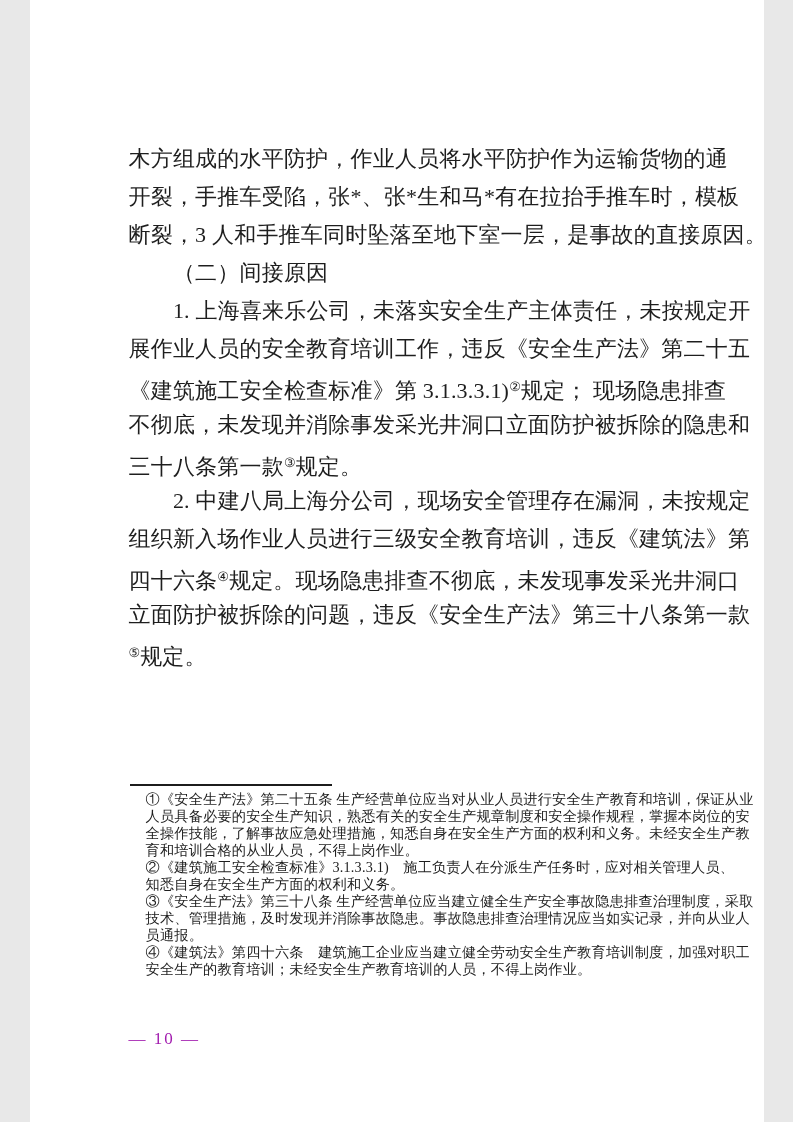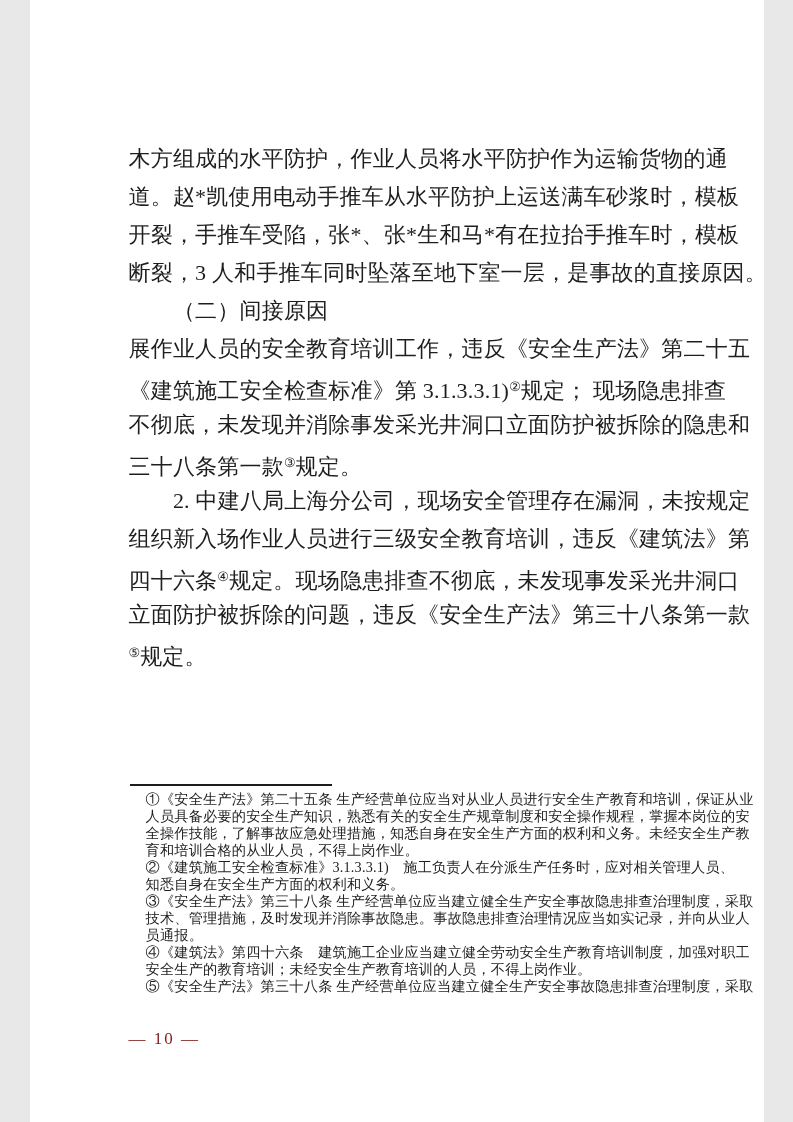--- a/index.html
+++ b/index.html
@@ -39,34 +39,34 @@
     font-size:14.2px;
     line-height:17px;
     white-space:pre;
     letter-spacing:0.2px;
     margin-left:16px;
   }
   .page-number{
     position:absolute;left:99px;top:1029px;
     font-size:17px;
     letter-spacing:2px;
-    color:#7f1d1d;
+    color:#a21caf;
   }
 </style>
 </head>
 <body>
 
 <div class="page">
 
   <div class="body-text">
     <div class="bline">木方组成的水平防护，作业人员将水平防护作为运输货物的通</div>
-    <div class="bline">道。赵*凯使用电动手推车从水平防护上运送满车砂浆时，模板</div>
     <div class="bline">开裂，手推车受陷，张*、张*生和马*有在拉抬手推车时，模板</div>
     <div class="bline">断裂，3 人和手推车同时坠落至地下室一层，是事故的直接原因。</div>
     <div class="bline">　　（二）间接原因</div>
+    <div class="bline">　　1. 上海喜来乐公司，未落实安全生产主体责任，未按规定开</div>
     <div class="bline">展作业人员的安全教育培训工作，违反《安全生产法》第二十五</div>
     <div class="bline">《建筑施工安全检查标准》第 3.1.3.3.1)<sup>②</sup>规定； 现场隐患排查</div>
     <div class="bline">不彻底，未发现并消除事发采光井洞口立面防护被拆除的隐患和</div>
     <div class="bline">三十八条第一款<sup>③</sup>规定。</div>
     <div class="bline">　　2. 中建八局上海分公司，现场安全管理存在漏洞，未按规定</div>
     <div class="bline">组织新入场作业人员进行三级安全教育培训，违反《建筑法》第</div>
     <div class="bline">四十六条<sup>④</sup>规定。现场隐患排查不彻底，未发现事发采光井洞口</div>
     <div class="bline">立面防护被拆除的问题，违反《安全生产法》第三十八条第一款</div>
     <div class="bline"><sup>⑤</sup>规定。</div>
   </div>
@@ -78,18 +78,17 @@
     <div class="fline">人员具备必要的安全生产知识，熟悉有关的安全生产规章制度和安全操作规程，掌握本岗位的安</div>
     <div class="fline">全操作技能，了解事故应急处理措施，知悉自身在安全生产方面的权利和义务。未经安全生产教</div>
     <div class="fline">育和培训合格的从业人员，不得上岗作业。</div>
     <div class="fline">②《建筑施工安全检查标准》3.1.3.3.1)　施工负责人在分派生产任务时，应对相关管理人员、</div>
     <div class="fline">知悉自身在安全生产方面的权利和义务。</div>
     <div class="fline">③《安全生产法》第三十八条 生产经营单位应当建立健全生产安全事故隐患排查治理制度，采取</div>
     <div class="fline">技术、管理措施，及时发现并消除事故隐患。事故隐患排查治理情况应当如实记录，并向从业人</div>
     <div class="fline">员通报。</div>
     <div class="fline">④《建筑法》第四十六条　建筑施工企业应当建立健全劳动安全生产教育培训制度，加强对职工</div>
     <div class="fline">安全生产的教育培训；未经安全生产教育培训的人员，不得上岗作业。</div>
-    <div class="fline">⑤《安全生产法》第三十八条 生产经营单位应当建立健全生产安全事故隐患排查治理制度，采取</div>
   </div>
 
   <div class="page-number">— 10 —</div>
 
 </div>
 
 </body></html>

